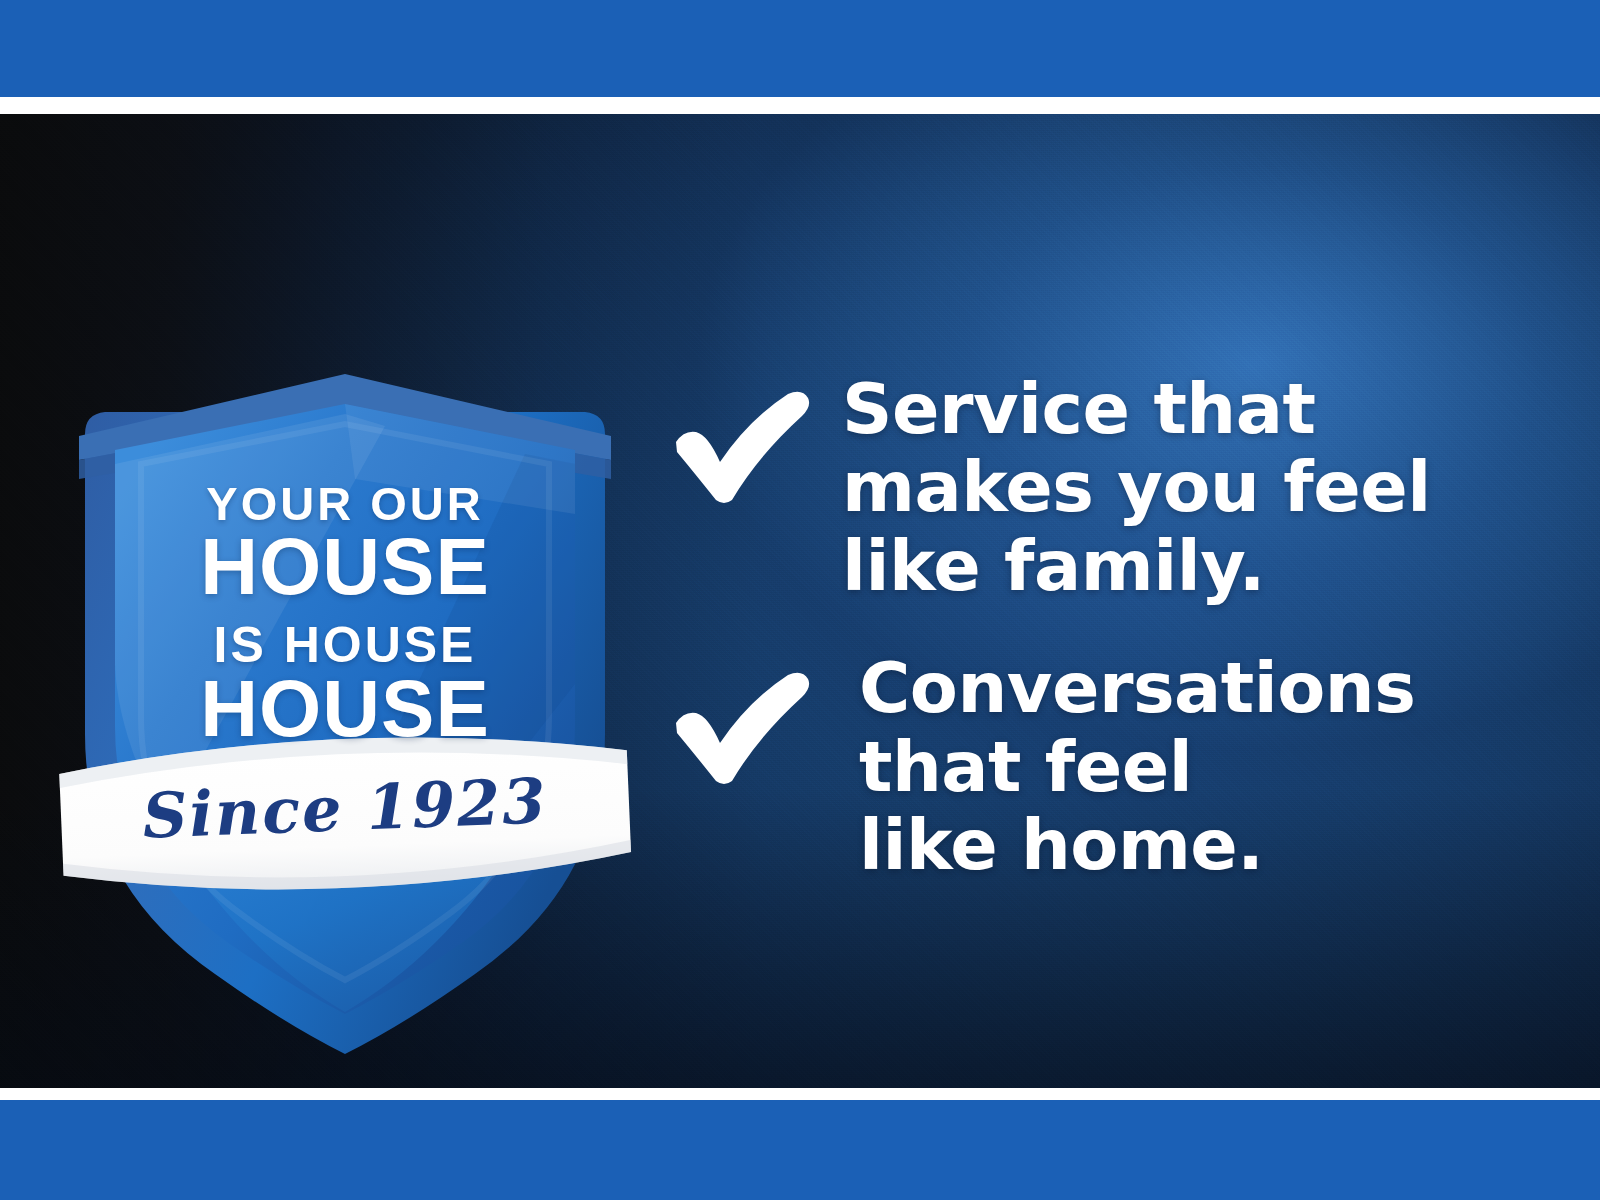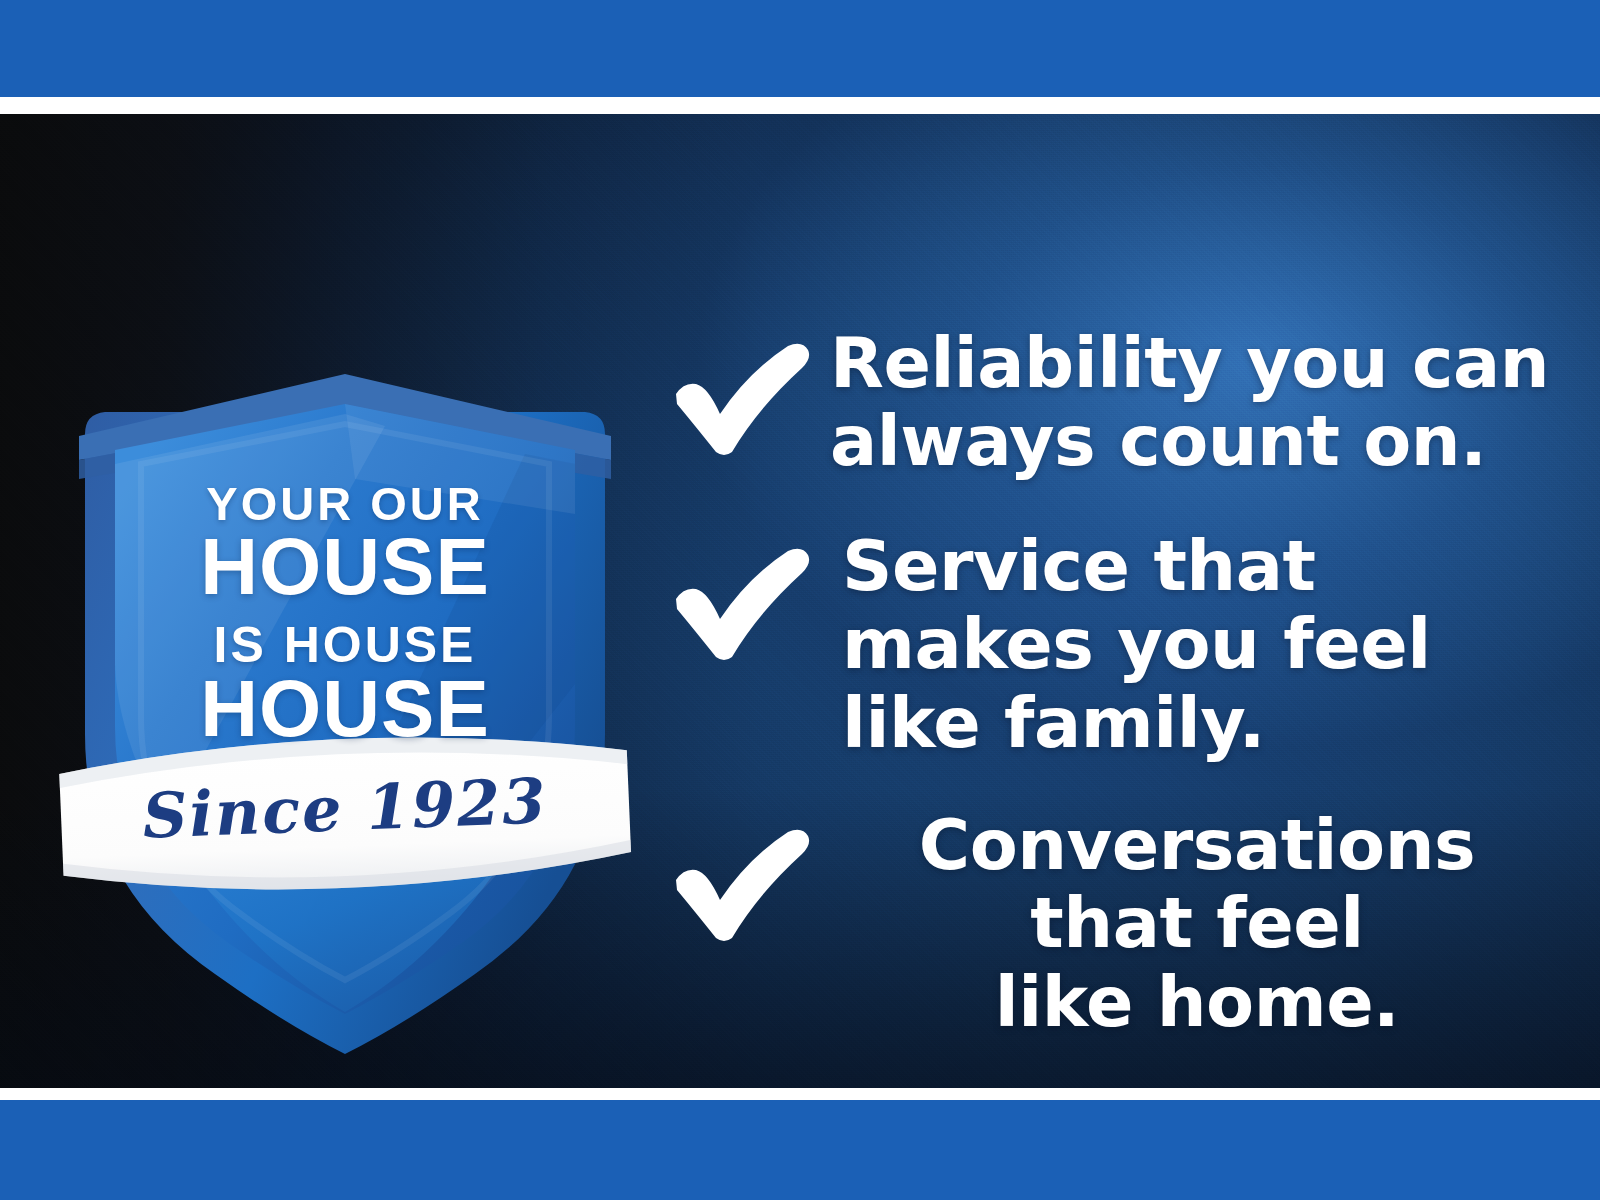--- a/index.html
+++ b/index.html
@@ -184,21 +184,21 @@
     font-family: "DejaVu Sans", sans-serif;
     font-weight: bold;
     font-size: 70px;
     line-height: 1.12;
     letter-spacing: -0.5px;
     white-space: pre-line;
     text-shadow: 0 2px 7px rgba(0,12,28,0.35);
   }
   .point-1 .point-text { margin-left: 12px; }
   .point-2 .point-text { margin-left: 24px; }
-  .point-3 .point-text { margin-left: 8px; text-align: center; }
+  .point-3 .point-text { margin-left: 41px; }
 </style>
 </head>
 <body>
 
 <div class="banner">
 
   <div class="bar-top"></div>
 
   <div class="stage">
     <div class="vignette-left"></div>
@@ -291,37 +291,20 @@
         <div class="sl-1">YOUR OUR</div>
         <div class="sl-2">HOUSE</div>
         <div class="sl-3">IS HOUSE</div>
         <div class="sl-4">HOUSE</div>
       </div>
       <div class="since">Since 1923</div>
     </div>
 
     <div class="points">
 
-      <div class="point point-1">
-        <div class="check">
-          <svg viewBox="0 0 150 115" xmlns="http://www.w3.org/2000/svg">
-            <path d="M 8 52
-                     Q 16 40 28 42
-                     Q 40 45 52 72
-                     Q 80 30 120 4
-                     Q 134 -2 140 8
-                     Q 144 16 134 26
-                     Q 90 66 64 110
-                     Q 56 116 48 110
-                     Q 24 80 9 62 Z" fill="#ffffff"></path>
-          </svg>
-        </div>
-        <div class="point-text">Reliability you can
-always count on.</div>
-      </div>
 
       <div class="point point-2">
         <div class="check">
           <svg viewBox="0 0 150 115" xmlns="http://www.w3.org/2000/svg">
             <path d="M 8 52
                      Q 16 40 28 42
                      Q 40 45 52 72
                      Q 80 30 120 4
                      Q 134 -2 140 8
                      Q 144 16 134 26

